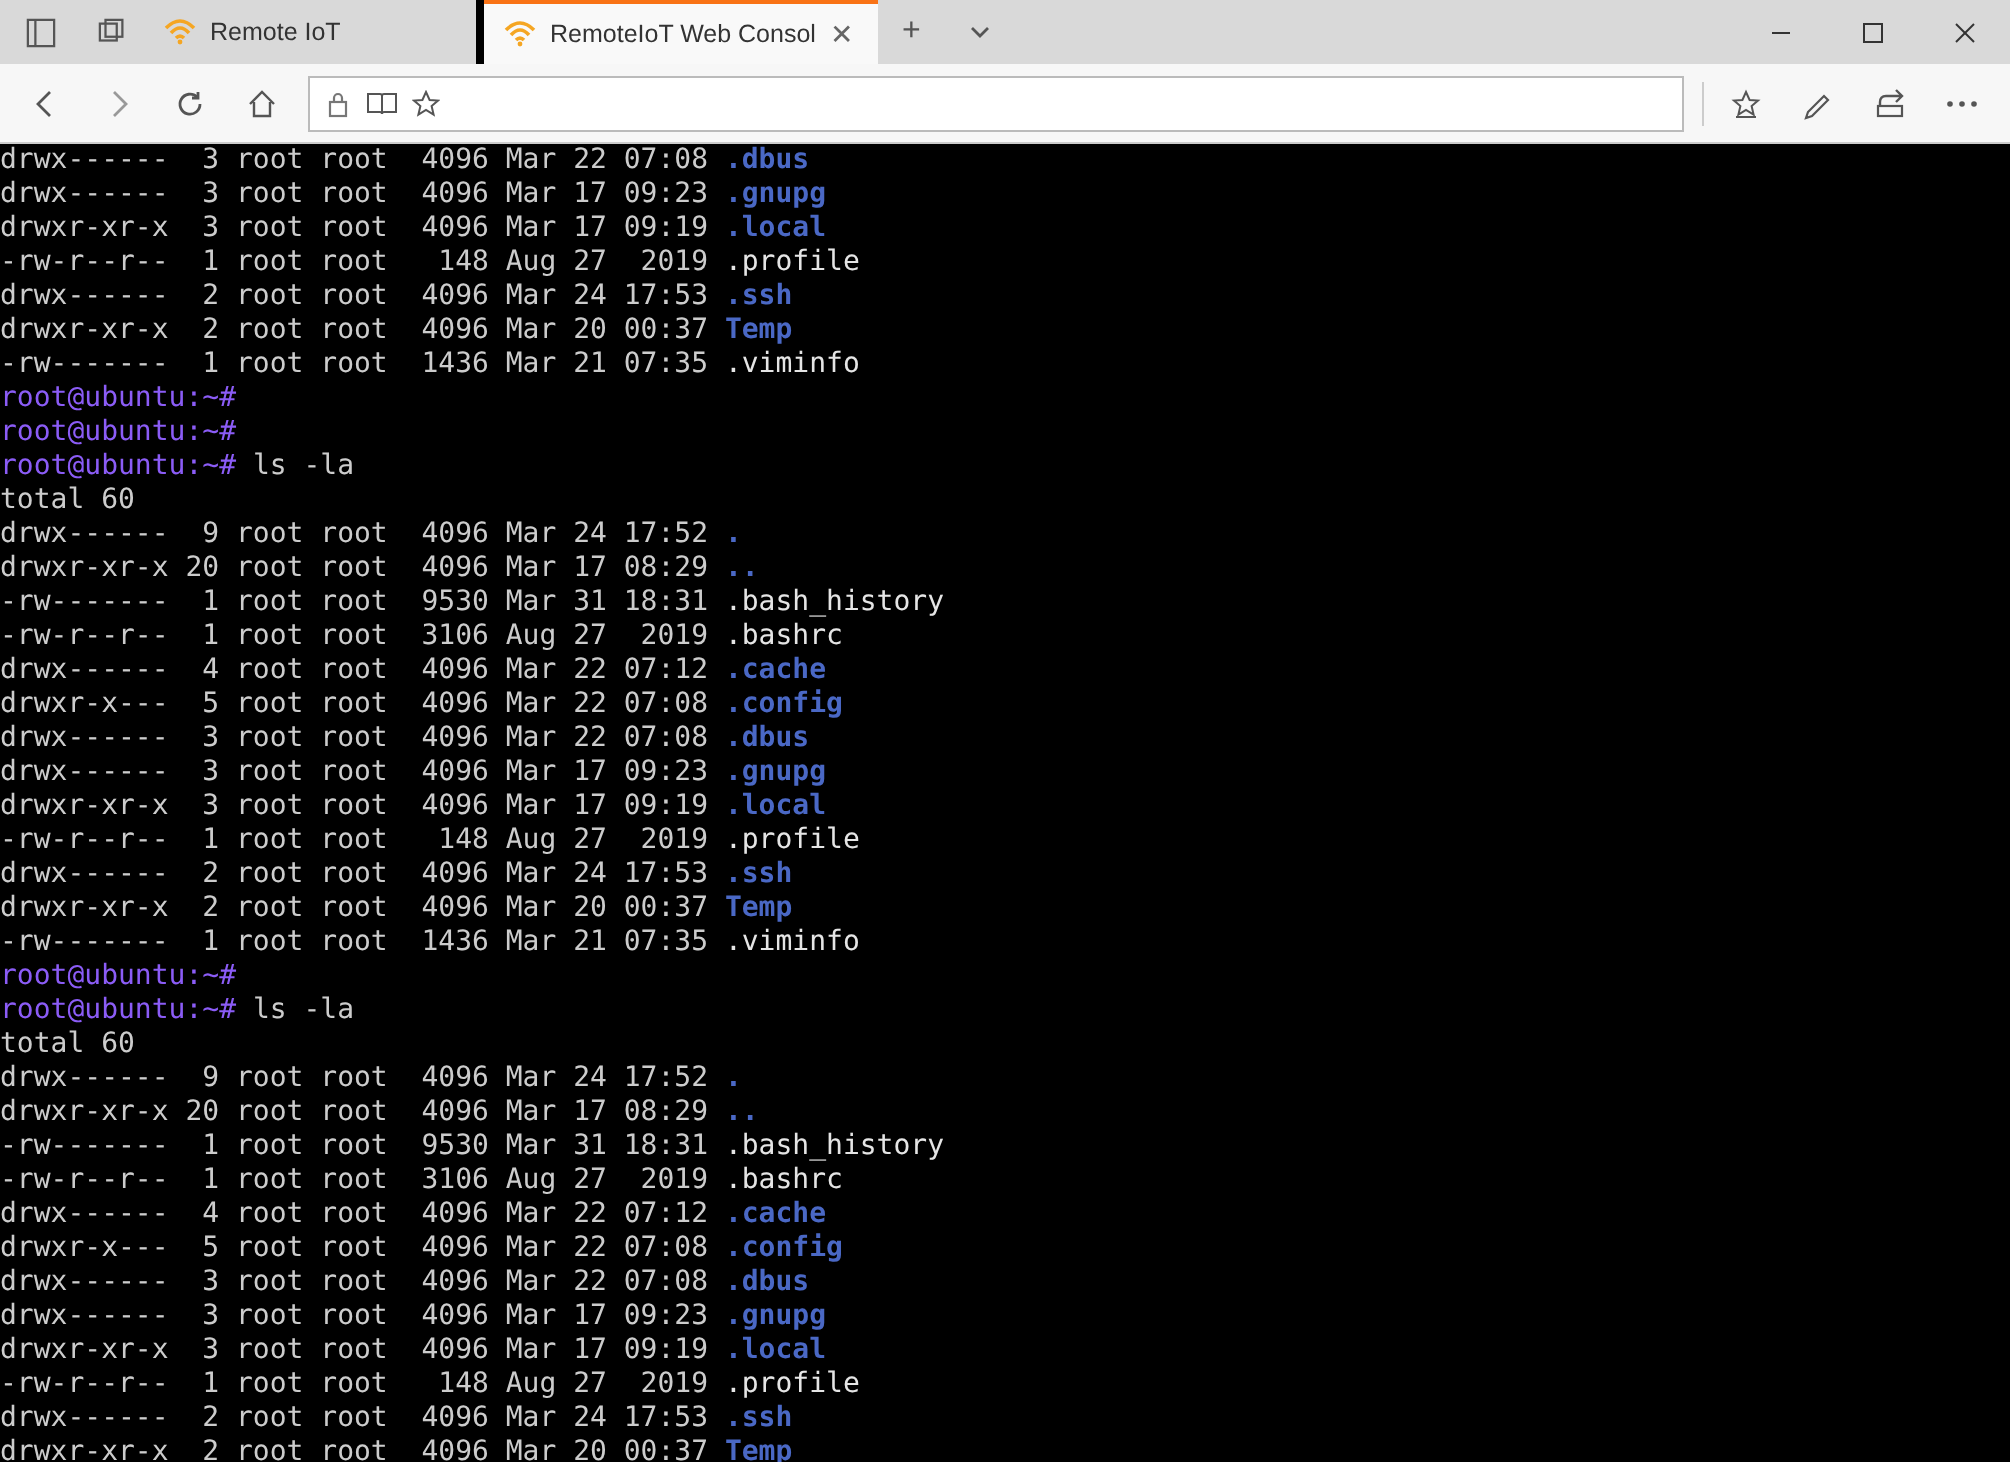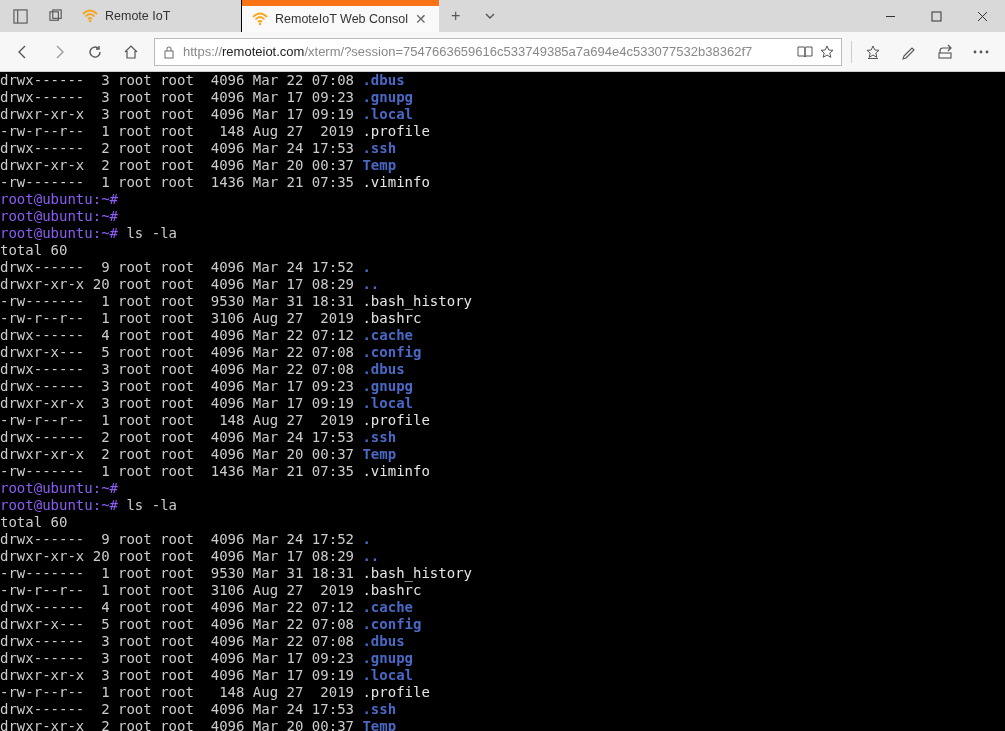--- a/index.html
+++ b/index.html
@@ -5,22 +5,22 @@
 * { margin: 0; padding: 0; box-sizing: border-box; }
 body { font-family: "Segoe UI", Tahoma, sans-serif; width: 1005px; height: 731px; overflow: hidden; background: #fff; }
 
 
 .titlebar { height: 32px; background: #d9d9d9; display: flex; align-items: stretch; }
 .titlebar-left { display: flex; align-items: center; }
 .tb-btn { width: 32px; height: 32px; display: flex; align-items: center; justify-content: center; font-size: 13px; color: #333; }
 .tb-btn.hub { width: 40px; }
 .tabs { display: flex; flex: 1; }
 .tab { display: flex; align-items: center; padding: 0 12px 0 10px; gap: 7px; height: 32px; font-size: 12.5px; color: #333; position: relative; min-width: 170px; }
-.tab.inactive { background: #d9d9d9; border-right: 1px solid #000000; }
-.tab.active { background: #f9f9f9; border-top: 6px solid #f97316; margin-top: 0; height: 32px; }
+.tab.inactive { background: #d9d9d9; border-right: 4px solid #000000; }
+.tab.active { background: #f9f9f9; border-top: 2px solid #f97316; margin-top: 0; height: 32px; }
 .tab-icon { width: 16px; height: 16px; display: inline-flex; align-items: center; justify-content: center; }
 .tab-title { flex: 1; white-space: nowrap; overflow: hidden; text-overflow: ellipsis; }
 .tab-close { font-size: 14px; color: #666; }
 .newtab-btn { width: 34px; display: flex; align-items: center; justify-content: center; color: #555; font-size: 16px; }
 .chev-btn { width: 34px; display: flex; align-items: center; justify-content: center; color: #555; font-size: 14px; }
 .win-controls { display: flex; margin-left: auto; }
 .win-btn { width: 46px; height: 32px; display: flex; align-items: center; justify-content: center; color: #333; font-size: 11px; }
 
 
 .addrbar { height: 40px; background: #f7f7f7; border-bottom: 1px solid #ccc; display: flex; align-items: center; padding: 0 6px; gap: 2px; }
@@ -133,21 +133,20 @@
         <path d="M2 8 L8 2 L14 8 M4 7 L4 14 L12 14 L12 7" fill="none" stroke="#555" stroke-width="1.2"></path>
       </svg>
     </div>
   <div class="url-box">
     <span class="icon-sm">
         <svg width="12" height="14" viewBox="0 0 12 14">
           <rect x="2" y="6" width="8" height="7" fill="none" stroke="#777" stroke-width="1.1"></rect>
           <path d="M4 6 L4 4 A2 2 0 0 1 8 4 L8 6" fill="none" stroke="#777" stroke-width="1.1"></path>
         </svg>
       </span>
-    <span class="url-text"><span>https://</span><span class="host">remoteiot.com</span><span>/xterm/?session=7547663659616c533749385a7a694e4c533077532b38362f7</span></span>
     <span class="icon-sm">
         <svg width="16" height="14" viewBox="0 0 16 14">
           <path d="M1 2 L7 2 Q8 2 8 3 L8 12 Q8 11 7 11 L1 11 Z M15 2 L9 2 Q8 2 8 3 L8 12 Q8 11 9 11 L15 11 Z" fill="none" stroke="#555" stroke-width="1"></path>
         </svg>
       </span>
     <span class="icon-sm">
         <svg width="14" height="14" viewBox="0 0 14 14">
           <path d="M7 1 L8.8 5 L13 5.3 L9.8 8 L10.8 12.3 L7 10 L3.2 12.3 L4.2 8 L1 5.3 L5.2 5 Z" fill="none" stroke="#555" stroke-width="1"></path>
         </svg>
       </span>

